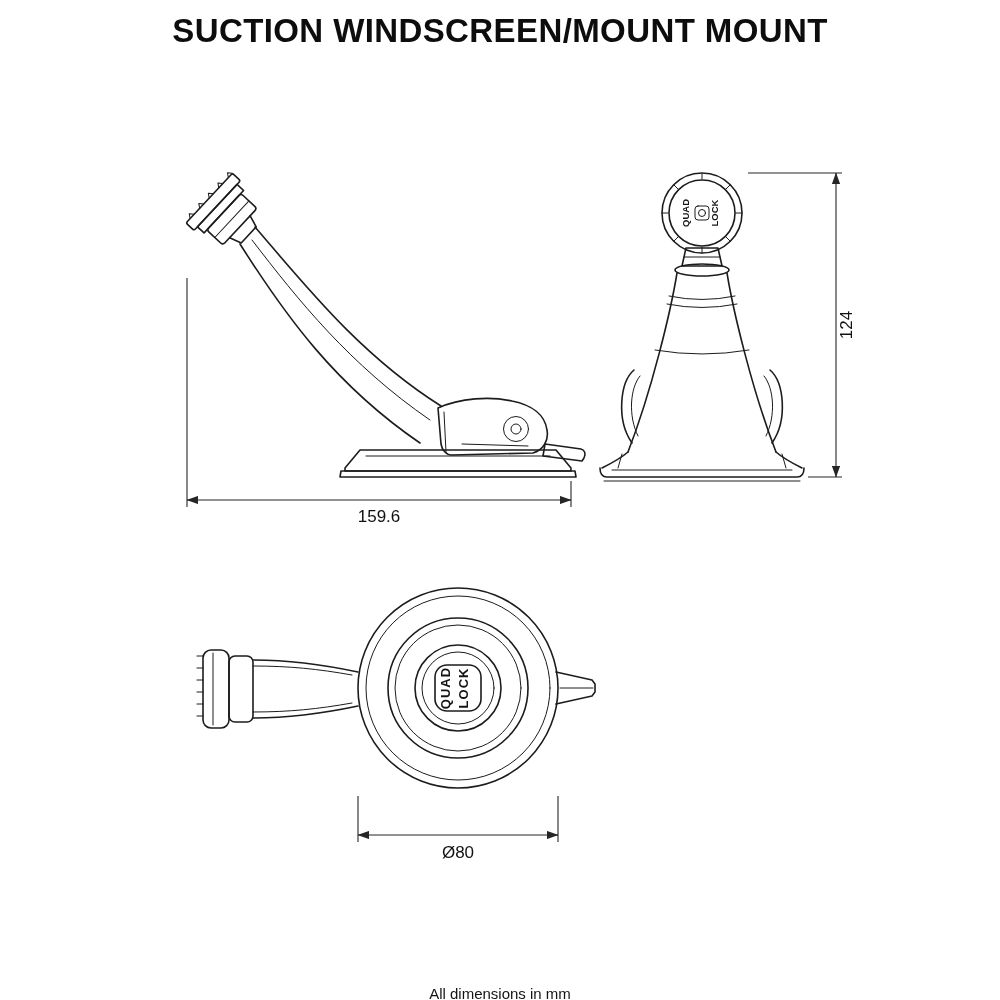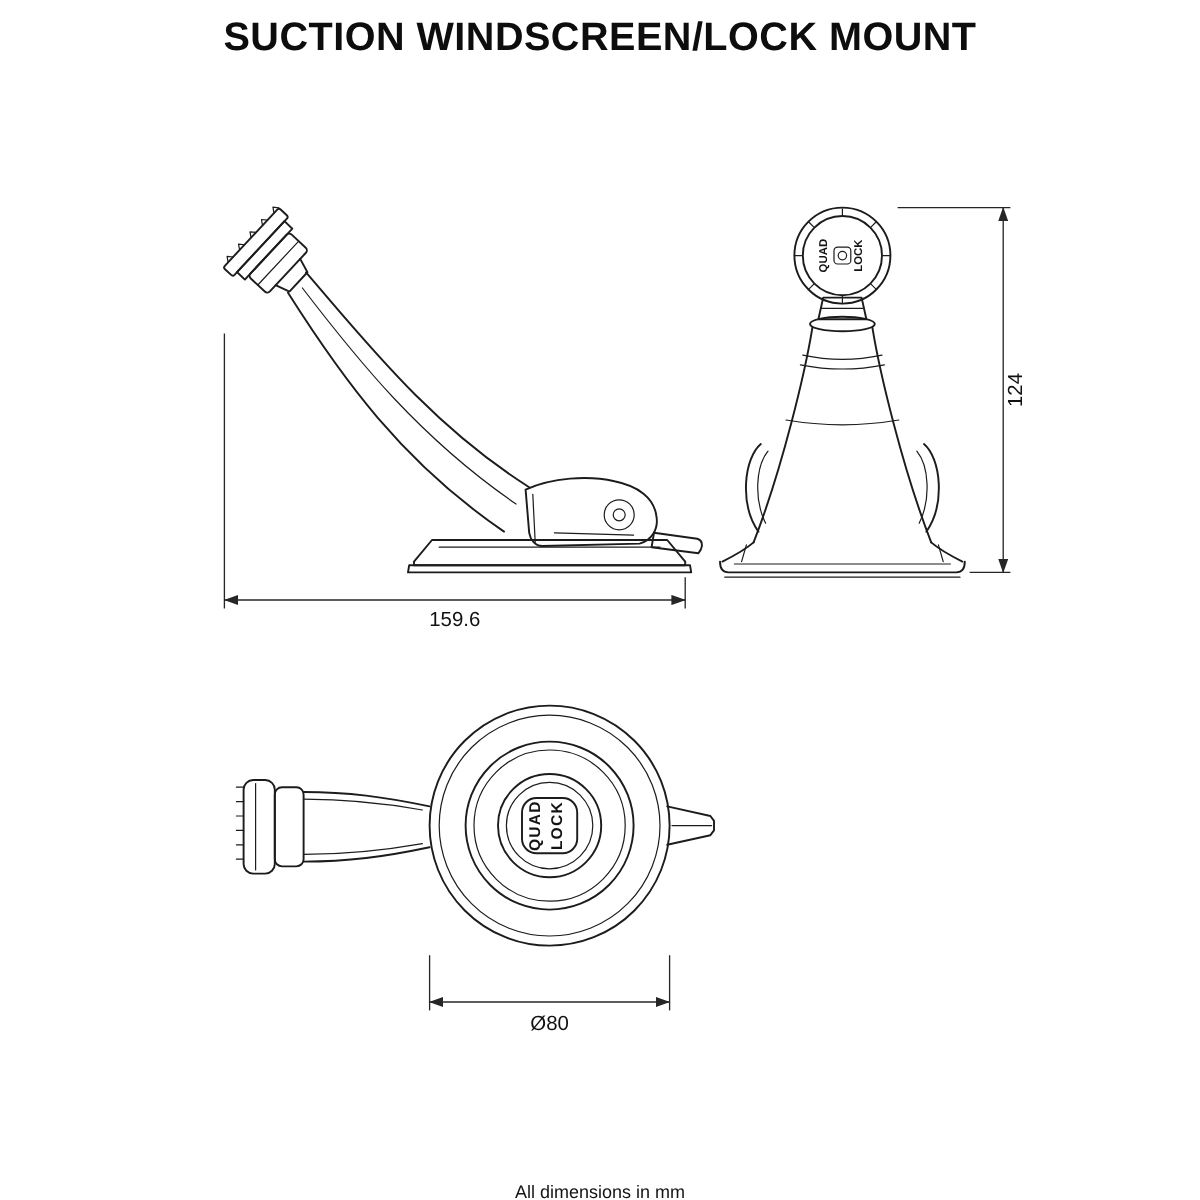--- a/index.html
+++ b/index.html
@@ -15,21 +15,21 @@
   .thin    { fill:none; stroke:#1c1c1c; stroke-width:1;   stroke-linecap:round; stroke-linejoin:round; }
   .dim     { fill:none; stroke:#262626; stroke-width:1.1; }
   .dimtext { font-size:17px; fill:#111; }
   .brand   { font-weight:bold; fill:#141414; }
 </style>
 </head>
 <body>
 
 <div class="page">
 
-  <h1 class="title">SUCTION WINDSCREEN/LOCK MOUNT</h1>
+  <h1 class="title">SUCTION WINDSCREEN/MOUNT MOUNT</h1>
 
   <svg class="canvas" width="1000" height="1000" viewBox="0 0 1000 1000">
     <defs>
       <marker id="arrow" viewBox="0 0 10 7" refX="9.5" refY="3.5" markerWidth="11" markerHeight="8" orient="auto-start-reverse">
         <path d="M0,0 L10,3.5 L0,7 Z" fill="#262626"></path>
       </marker>
     </defs>
 
     <g>
 

